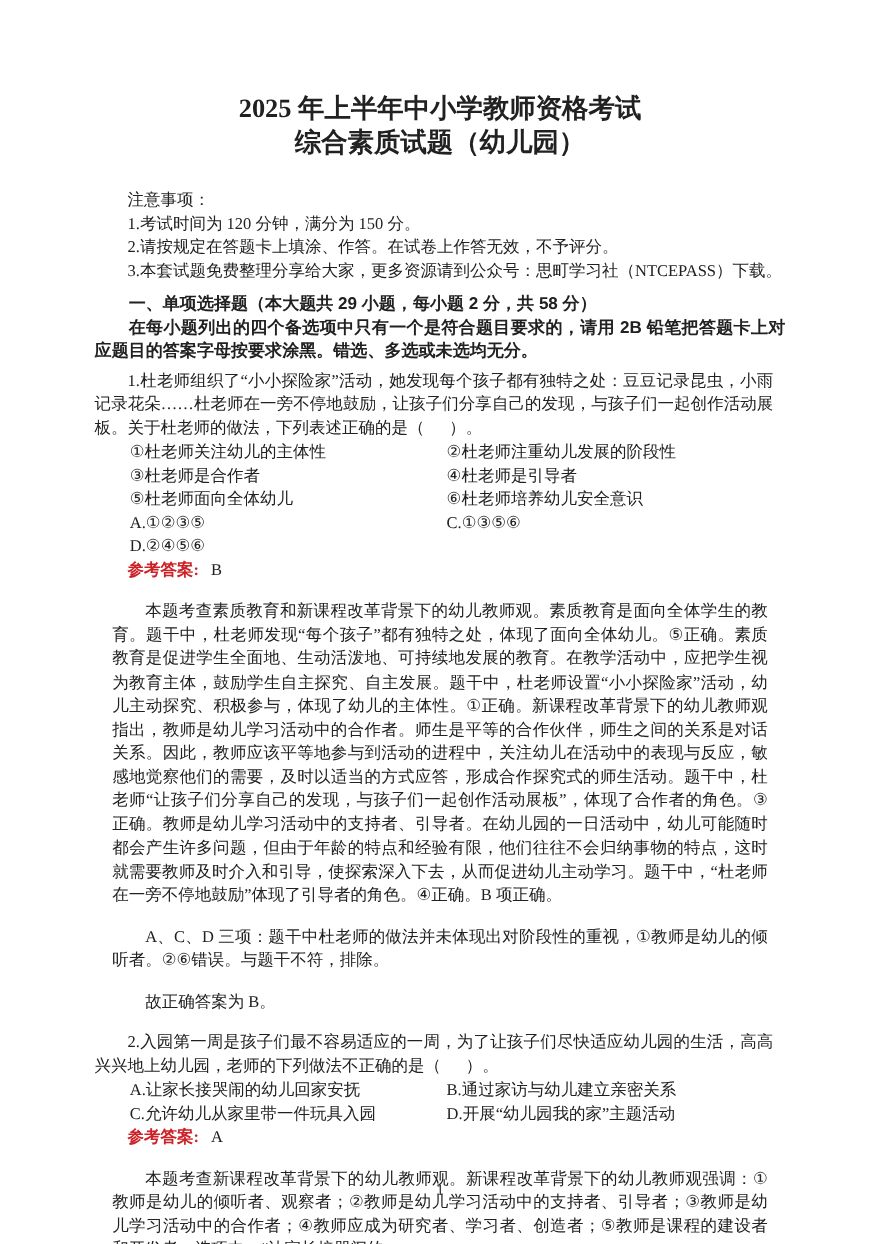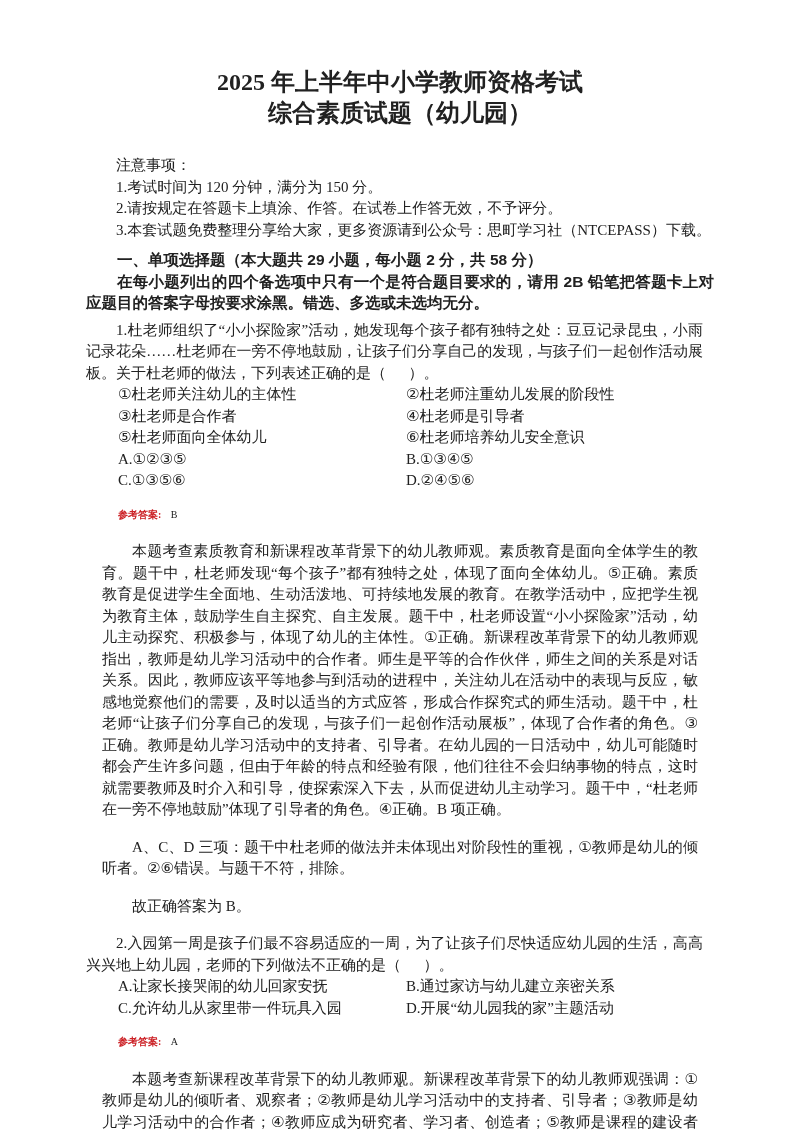--- a/index.html
+++ b/index.html
@@ -9,21 +9,21 @@
     height:1131px;
     background:#ffffff;
     overflow:hidden;
     font-family:"Liberation Serif","DejaVu Serif","DejaVu Sans",serif;
     color:#212121;
     box-sizing:border-box;
   }
   .content{padding:0 86px;}
   .doc-title{
     margin:0;
-    padding-top:67px;
+    padding-top:84px;
     text-align:center;
     font-size:24px;
     font-weight:bold;
     line-height:31px;
   }
   .doc-title span{display:block;}
   .notice{
     margin-top:26px;
     font-size:15px;
     line-height:21.5px;
@@ -56,22 +56,22 @@
   .stem.tight{margin-top:0;}
   .two-col{
     display:grid;
     grid-template-columns:288px 1fr;
     margin-left:32px;
     font-size:15px;
     line-height:21.5px;
   }
   .two-col span{display:block;}
   .answer-line{
-    margin:12px;
-    font-size:10px;
+    margin:0;
+    font-size:15px;
     line-height:21.5px;
     text-indent:2em;
   }
   .answer-label{color:#cc2227;font-weight:bold;}
   .answer-value{margin-left:7px;color:#212121;}
   .analysis{
     margin:16px;
     font-size:15px;
     line-height:21.5px;
     text-indent:2em;
@@ -113,21 +113,20 @@
       <span>①杜老师关注幼儿的主体性</span>
       <span>②杜老师注重幼儿发展的阶段性</span>
       <span>③杜老师是合作者</span>
       <span>④杜老师是引导者</span>
       <span>⑤杜老师面向全体幼儿</span>
       <span>⑥杜老师培养幼儿安全意识</span>
     </div>
 
     <div class="two-col">
       <span>A.①②③⑤</span>
-      <span>B.①③④⑤</span>
       <span>C.①③⑤⑥</span>
       <span>D.②④⑤⑥</span>
     </div>
 
     <p class="answer-line">
       <span class="answer-label">参考答案:</span>
       <span class="answer-value">B</span>
     </p>
 
     <p class="analysis">本题考查素质教育和新课程改革背景下的幼儿教师观。素质教育是面向全体学生的教育。题干中，杜老师发现“每个孩子”都有独特之处，体现了面向全体幼儿。⑤正确。素质教育是促进学生全面地、生动活泼地、可持续地发展的教育。在教学活动中，应把学生视为教育主体，鼓励学生自主探究、自主发展。题干中，杜老师设置“小小探险家”活动，幼儿主动探究、积极参与，体现了幼儿的主体性。①正确。新课程改革背景下的幼儿教师观指出，教师是幼儿学习活动中的合作者。师生是平等的合作伙伴，师生之间的关系是对话关系。因此，教师应该平等地参与到活动的进程中，关注幼儿在活动中的表现与反应，敏感地觉察他们的需要，及时以适当的方式应答，形成合作探究式的师生活动。题干中，杜老师“让孩子们分享自己的发现，与孩子们一起创作活动展板”，体现了合作者的角色。③正确。教师是幼儿学习活动中的支持者、引导者。在幼儿园的一日活动中，幼儿可能随时都会产生许多问题，但由于年龄的特点和经验有限，他们往往不会归纳事物的特点，这时就需要教师及时介入和引导，使探索深入下去，从而促进幼儿主动学习。题干中，“杜老师在一旁不停地鼓励”体现了引导者的角色。④正确。B 项正确。</p>

